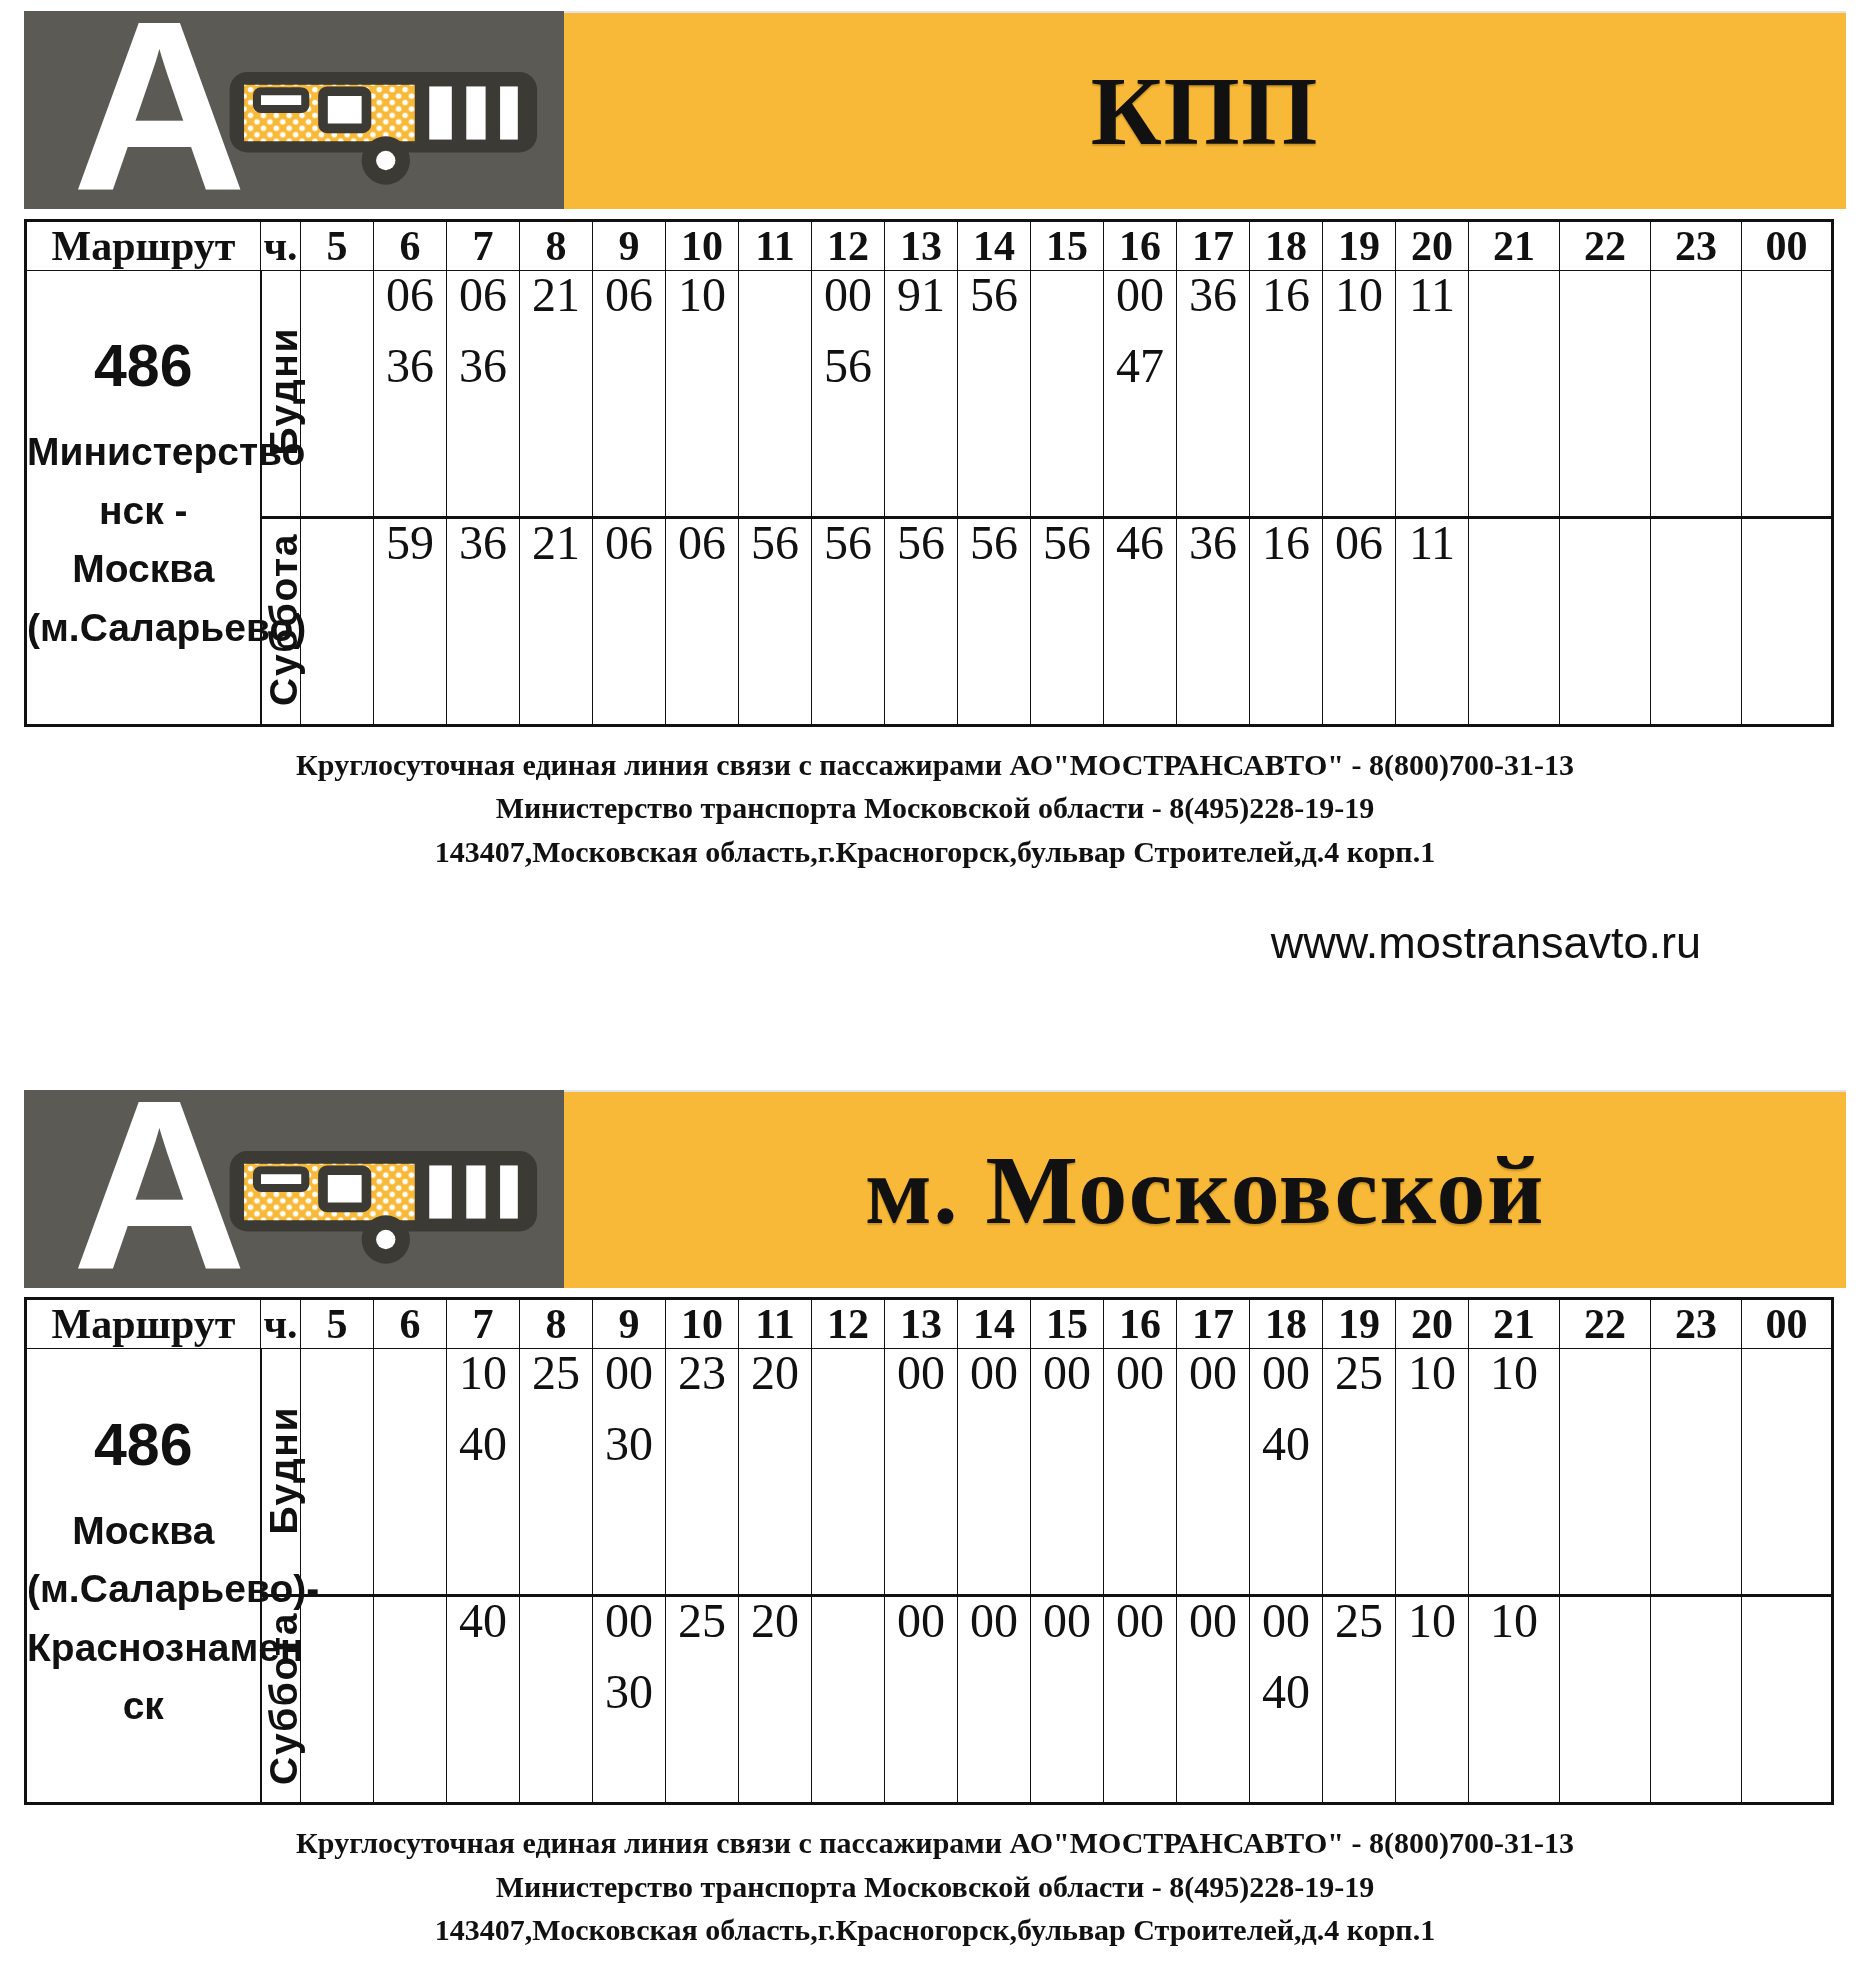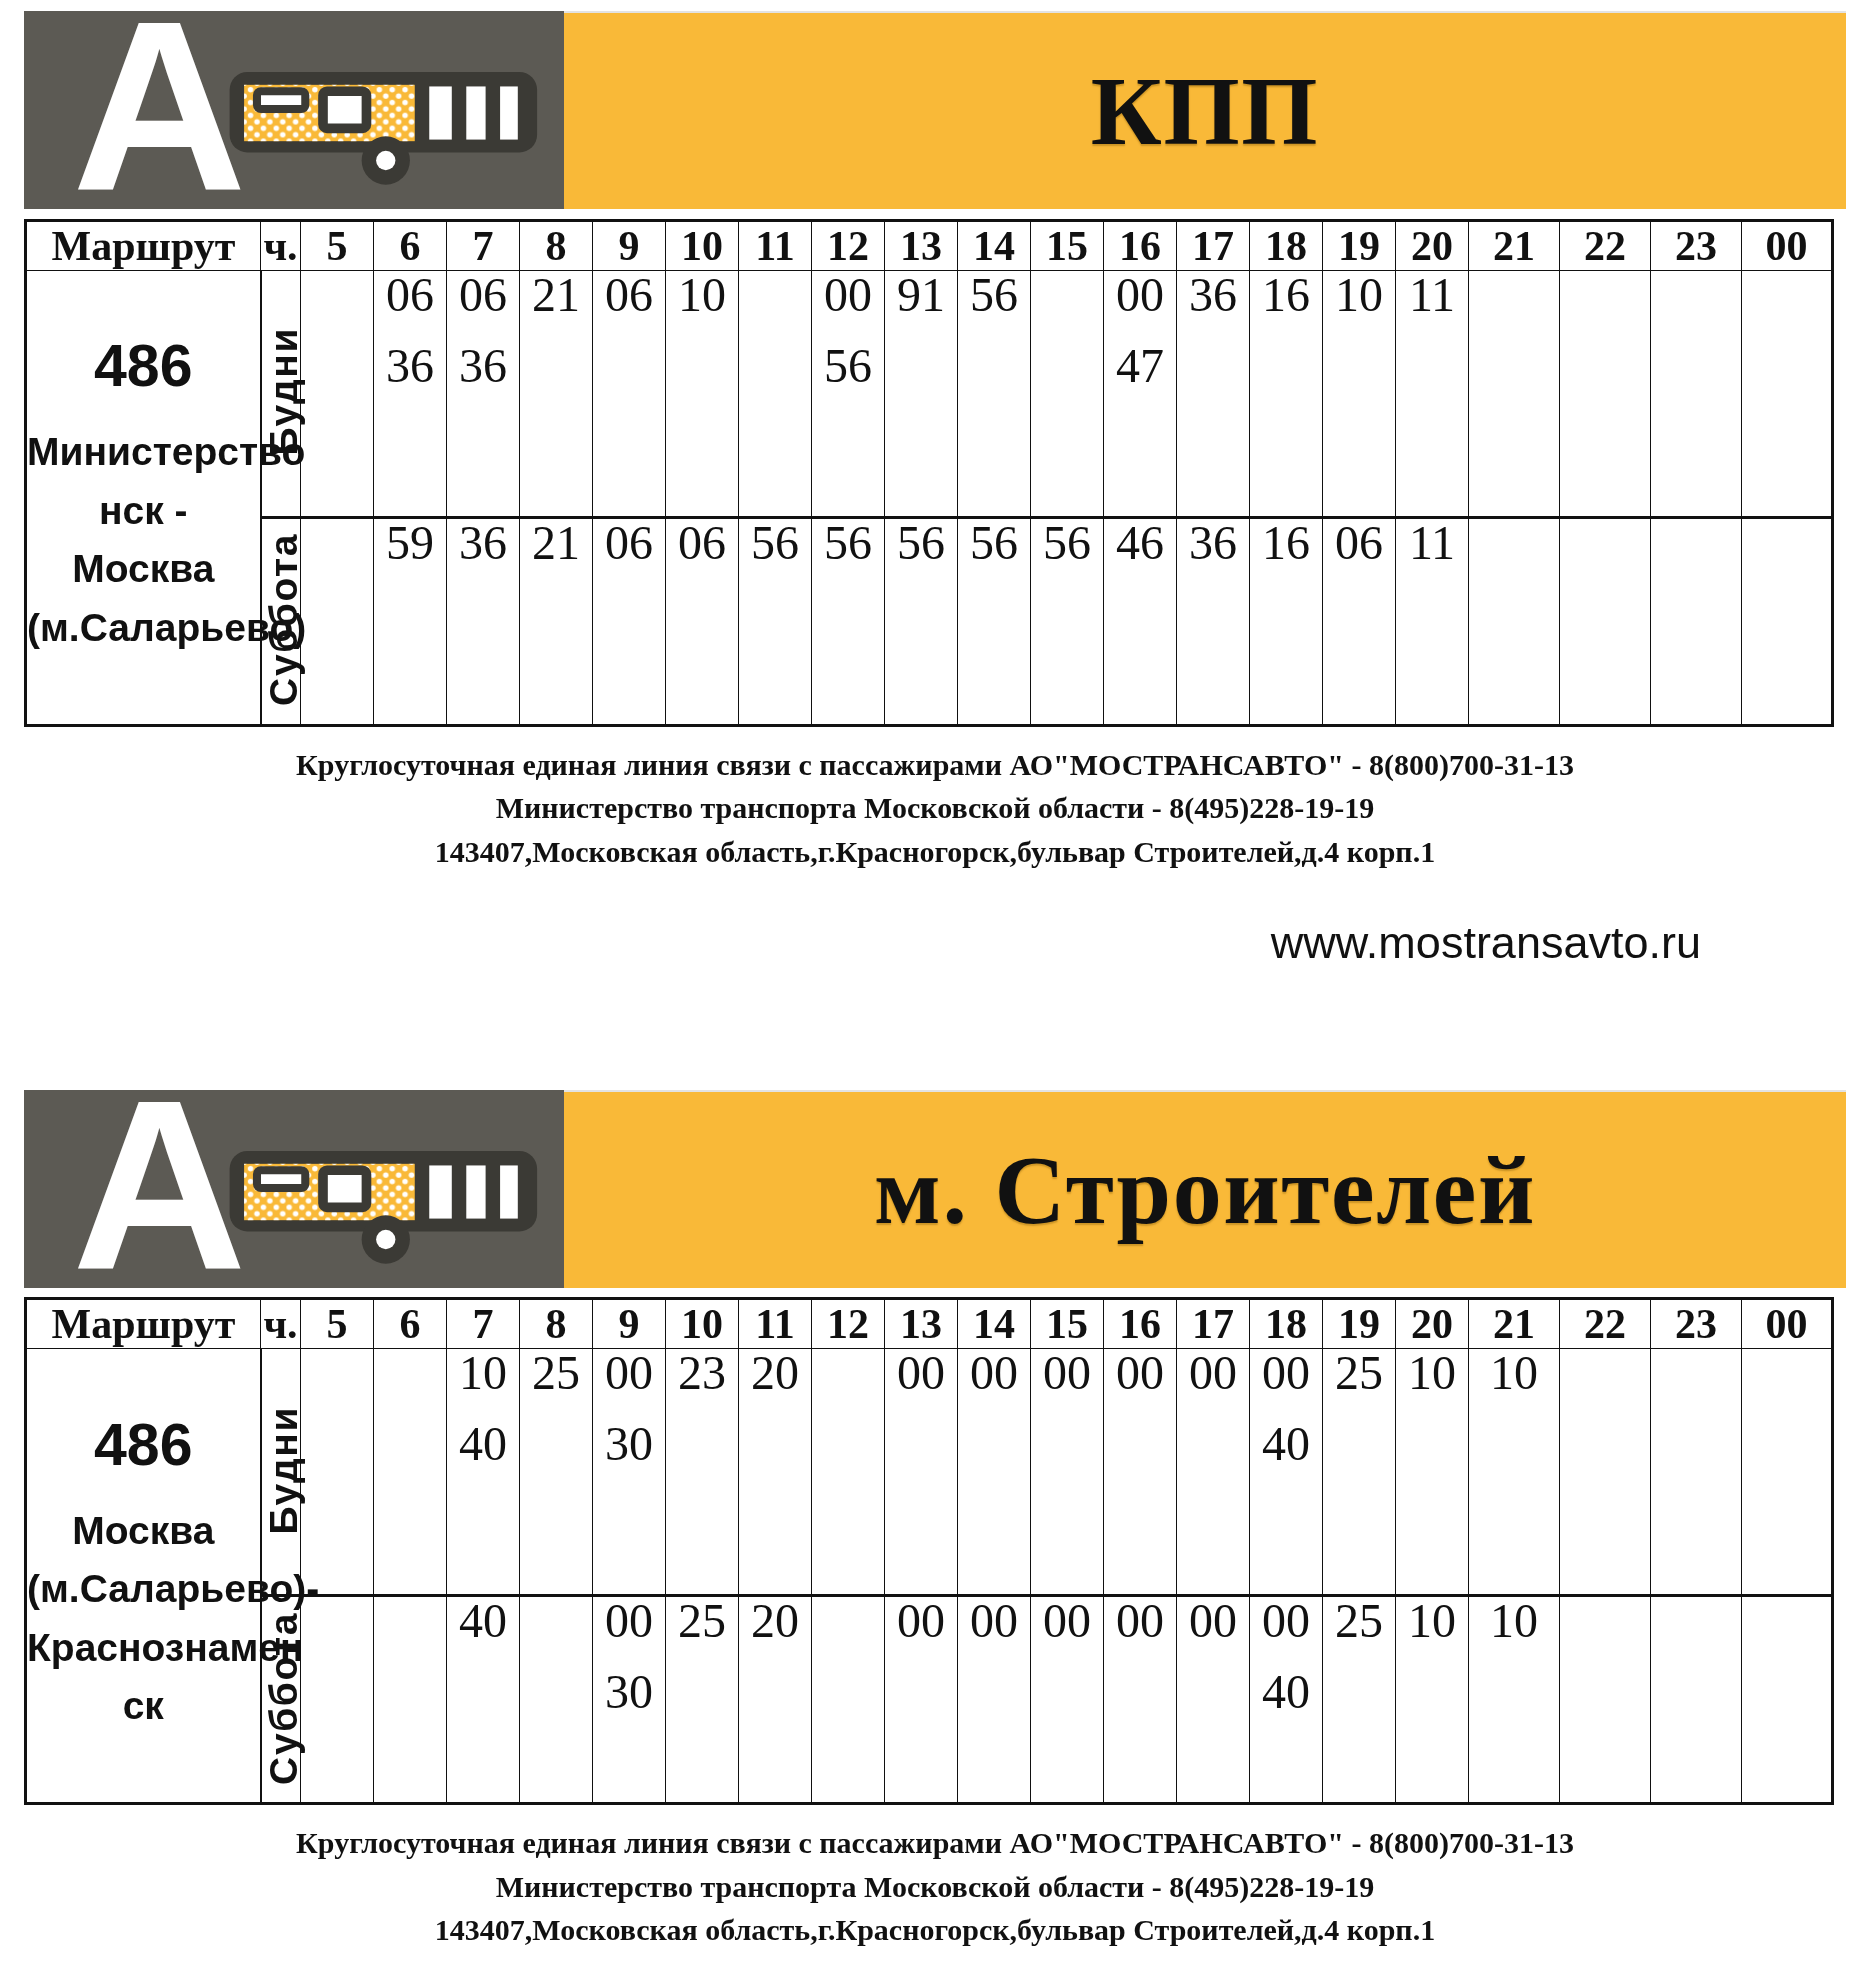--- a/index.html
+++ b/index.html
@@ -321,21 +321,21 @@
           <rect x="20" y="22" width="212" height="70" fill="url(#dots2)"></rect>
           <rect x="36" y="30" width="60" height="22" rx="5" fill="#ffffff" stroke="#3b3a35" stroke-width="10"></rect>
           <rect x="118" y="30" width="54" height="46" rx="5" fill="#ffffff" stroke="#3b3a35" stroke-width="12"></rect>
           <rect x="250" y="24" width="28" height="66" fill="#ffffff"></rect>
           <rect x="296" y="24" width="24" height="66" fill="#ffffff"></rect>
           <rect x="338" y="24" width="22" height="66" fill="#ffffff"></rect>
           <circle cx="196" cy="116" r="30" fill="#3b3a35"></circle>
           <circle cx="196" cy="116" r="12" fill="#ffffff"></circle>
         </svg>
       </div>
-      <div class="band-title">м. Строителей</div>
+      <div class="band-title">м. Московской</div>
     </header>
 
     <table class="tt">
       <colgroup>
           <col style="width: 235px;">
           <col style="width: 40px;">
           <col style="width: 73px;">
           <col style="width: 73px;">
           <col style="width: 73px;">
           <col style="width: 73px;">

